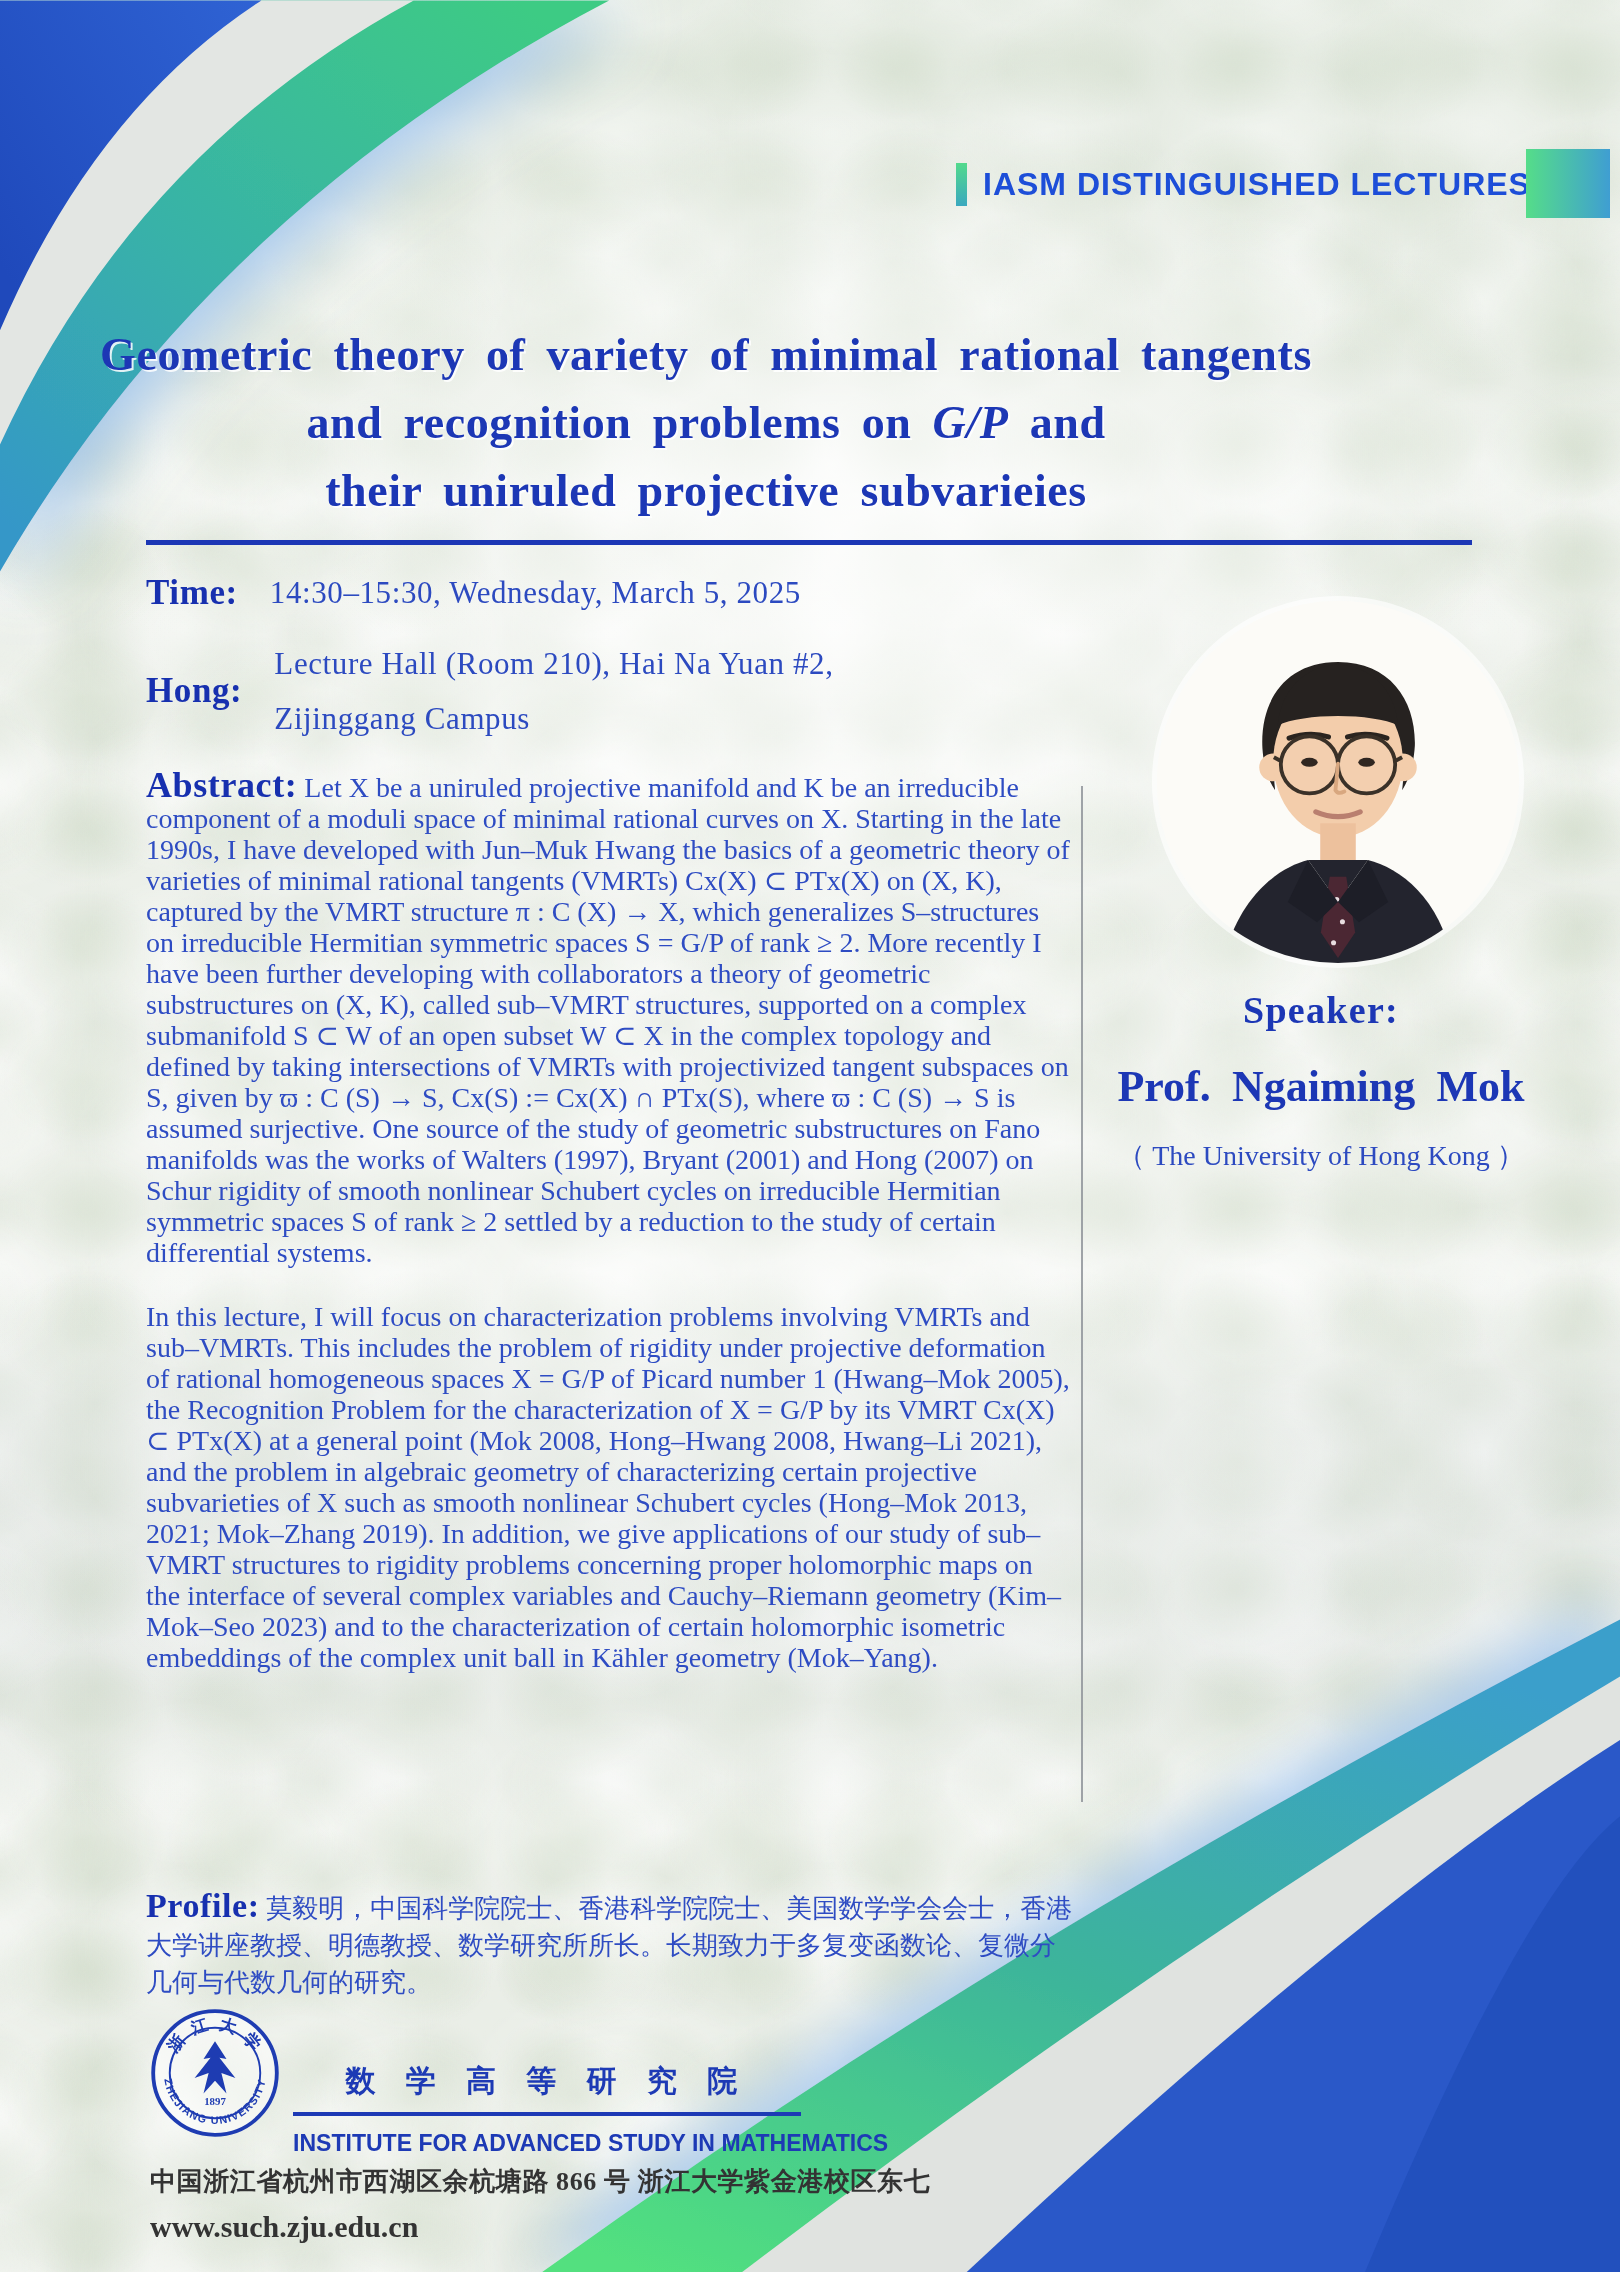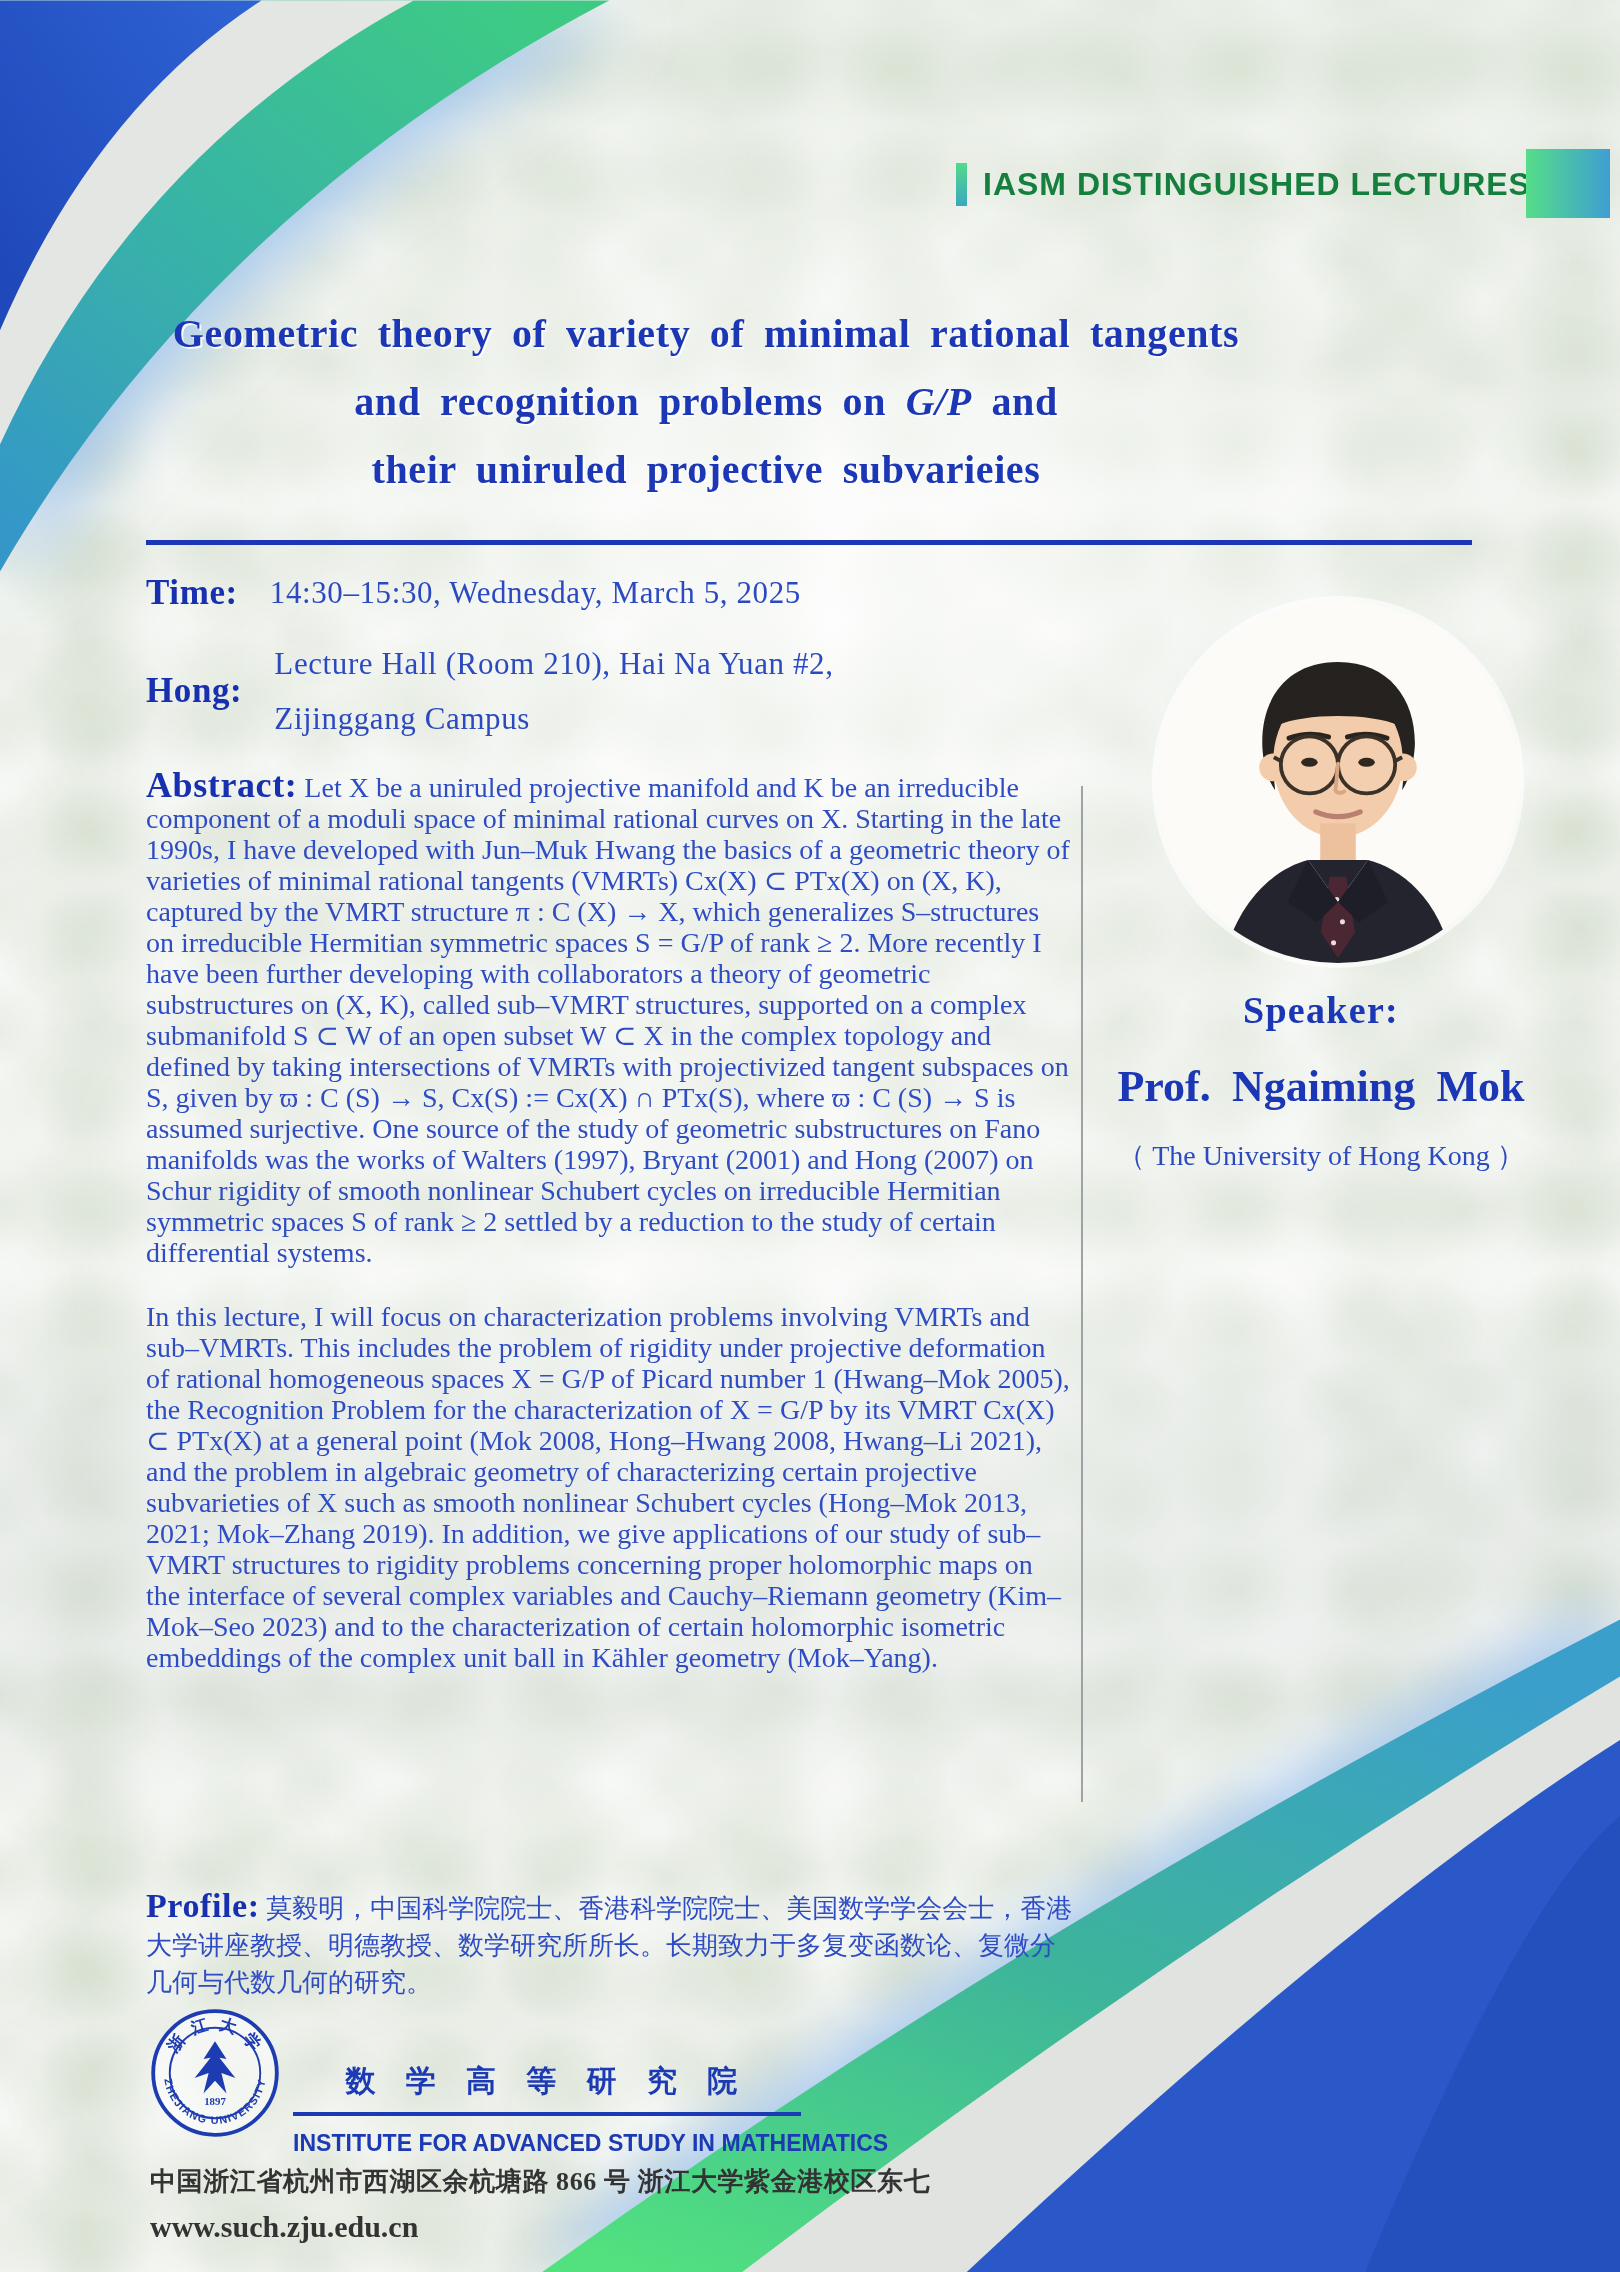--- a/index.html
+++ b/index.html
@@ -27,26 +27,26 @@
       radial-gradient(1333px 1016px at 46% 56%, rgba(255,255,255,0.50), rgba(255,255,255,0) 75%),
       linear-gradient(to bottom, rgba(222,231,219,0.35), rgba(255,255,255,0) 28%),
       linear-gradient(to bottom, rgba(255,255,255,0) 56%, rgba(186,195,199,0.16) 63%, rgba(186,195,199,0.16) 72%, rgba(255,255,255,0) 80%);
   }
   .corner-svg{position:absolute;overflow:visible;}
   
   .series-bar{position:absolute;left:956px;top:163px;width:10.8px;height:43px;
     background:linear-gradient(180deg,#52da8c,#3aa8bf);}
   .series-label{position:absolute;left:983px;top:163px;height:43px;display:flex;align-items:center;
     font-family:"Liberation Sans","DejaVu Sans",sans-serif;font-weight:700;font-size:32px;
-    letter-spacing:1px;color:#15803d;}
+    letter-spacing:1px;color:#1d4ed8;}
   .series-square{position:absolute;left:1526px;top:149px;width:84px;height:69px;
     background:linear-gradient(90deg,#55dd89,#3f9ed2);}
   
-  .title{position:absolute;left:0;top:300px;width:1412px;text-align:center;
-    font-weight:700;font-size:40px;line-height:68px;color:#1c37b5;
+  .title{position:absolute;left:0;top:321px;width:1412px;text-align:center;
+    font-weight:700;font-size:46px;line-height:68px;color:#1c37b5;
     letter-spacing:0.6px;word-spacing:9px;text-shadow:1.9px 1.9px 0.6px rgba(255,255,255,0.85);}
   .title .math{font-style:italic;}
   .title-rule{position:absolute;left:146px;top:540px;width:1326px;height:5.1px;background:#1c37b5;}
   
   .row{position:absolute;display:flex;gap:32px;align-items:center;}
   .lbl{font-weight:700;font-size:35px;color:#1730af;letter-spacing:0.6px;}
   .val{font-size:31px;color:#2c4ac0;letter-spacing:0.6px;}
   .time-row{left:146px;top:573px;}
   .venue-row{left:146px;top:636px;}
   .venue-vals div{line-height:55px;}

